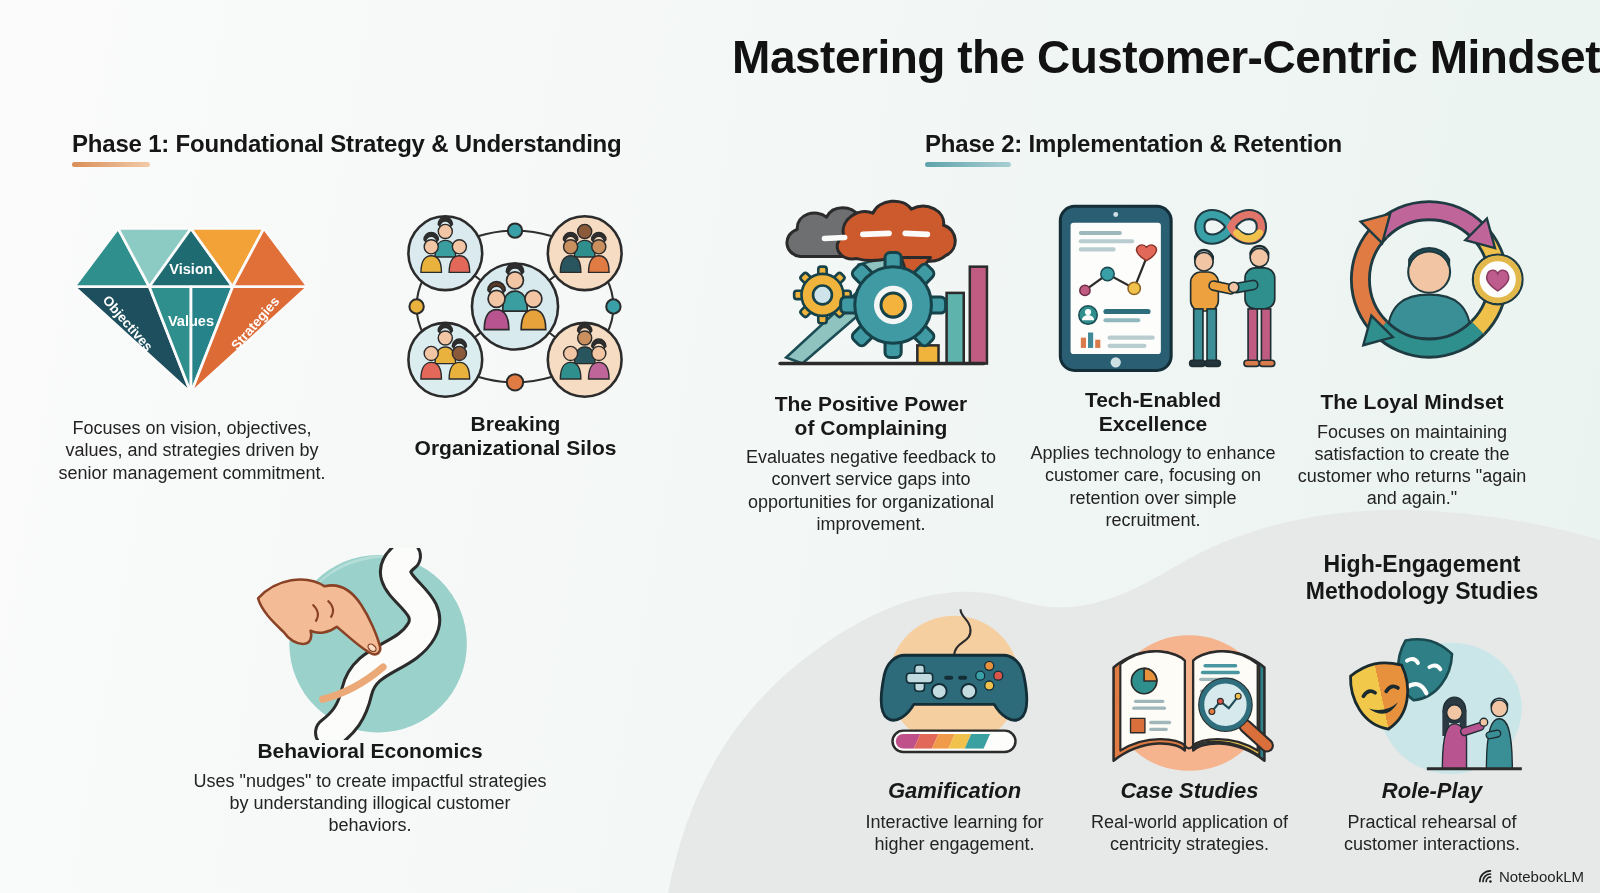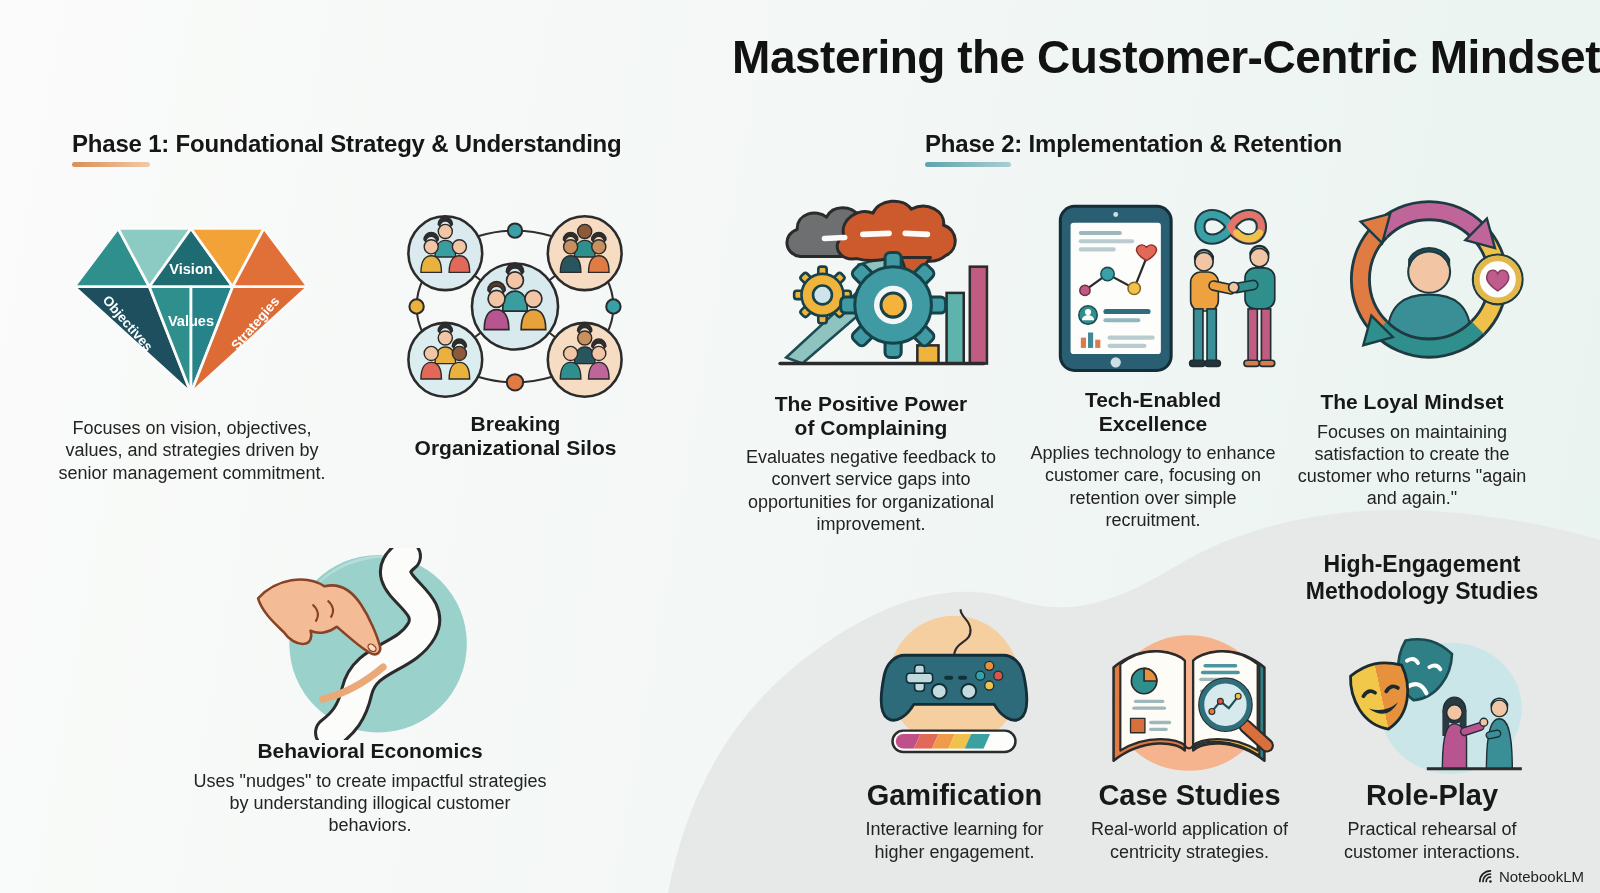--- a/index.html
+++ b/index.html
@@ -10,21 +10,21 @@
   .page-title{left:0;right:0;top:30px;text-align:right;font-size:46px;font-weight:bold;
               color:#121212;letter-spacing:-0.5px;}
   .phase-h{font-size:24px;font-weight:bold;color:#161616;letter-spacing:-0.2px;line-height:1.1;}
   .uline{height:5px;border-radius:3px;margin-top:5px;}
   .uline.p1{width:78px;background:linear-gradient(90deg,#d98e57,#f2cba8);}
   .uline.p2{width:86px;background:linear-gradient(90deg,#5fa3ac,#a9cfd3);}
   .card-text{text-align:center;}
   .card-title{margin:0;font-size:21px;font-weight:bold;line-height:1.12;color:#181818;}
   .card-desc{margin:7px 0 0 0;font-size:18px;line-height:1.24;color:#232323;}
   .toolbox-h{font-size:23px;font-weight:bold;line-height:1.18;text-align:center;color:#161616;}
-  .tb-title{font-size:29px;}
+  .tb-title{font-size:22px;font-style:italic;}
   .watermark{right:16px;bottom:8px;display:flex;align-items:center;gap:5px;
              font-size:15px;color:#1f1f1f;font-weight:500;justify-content:center;}
   svg{display:block;}
 </style>
 </head>
 <body>
 
 <div class="canvas">
 
   <svg class="abs" style="left:0;top:0" width="1600" height="893" viewBox="0 0 1600 893">

